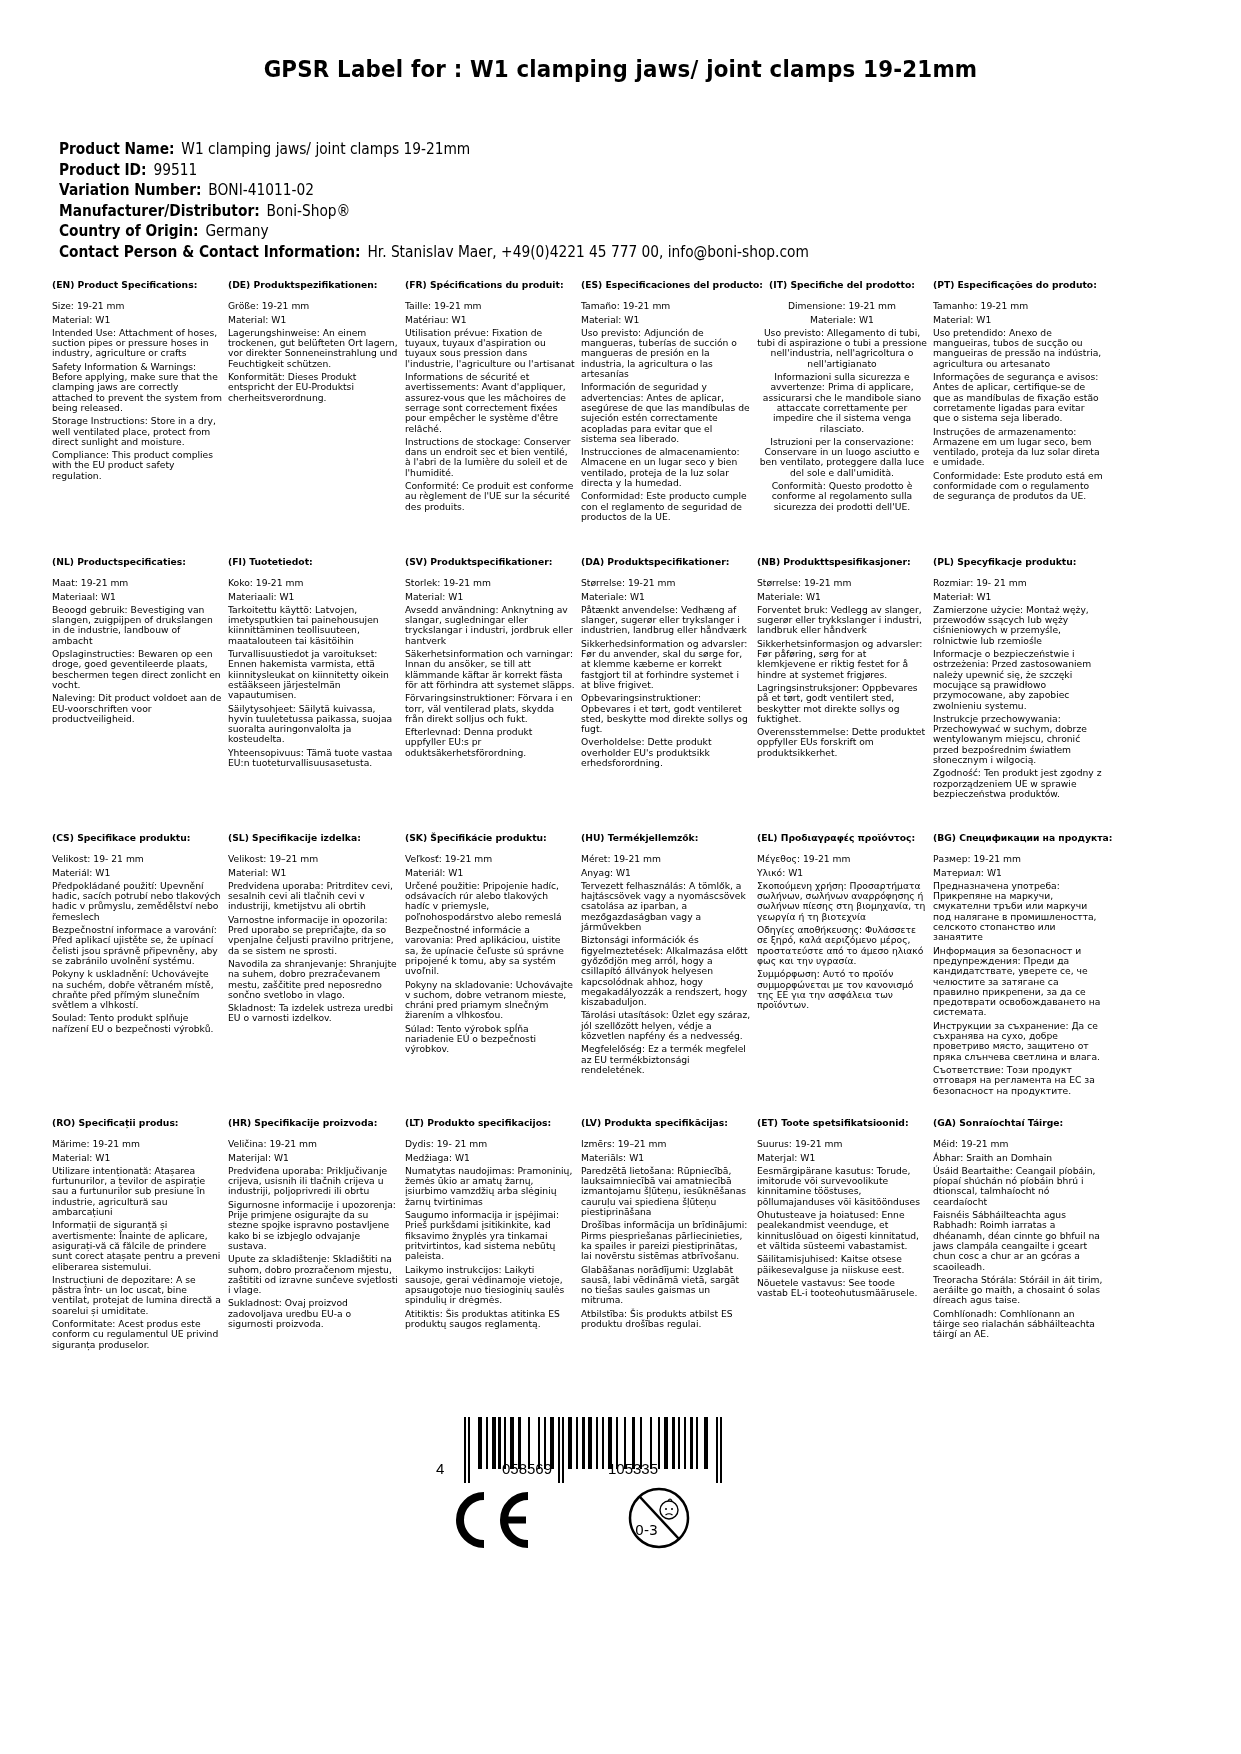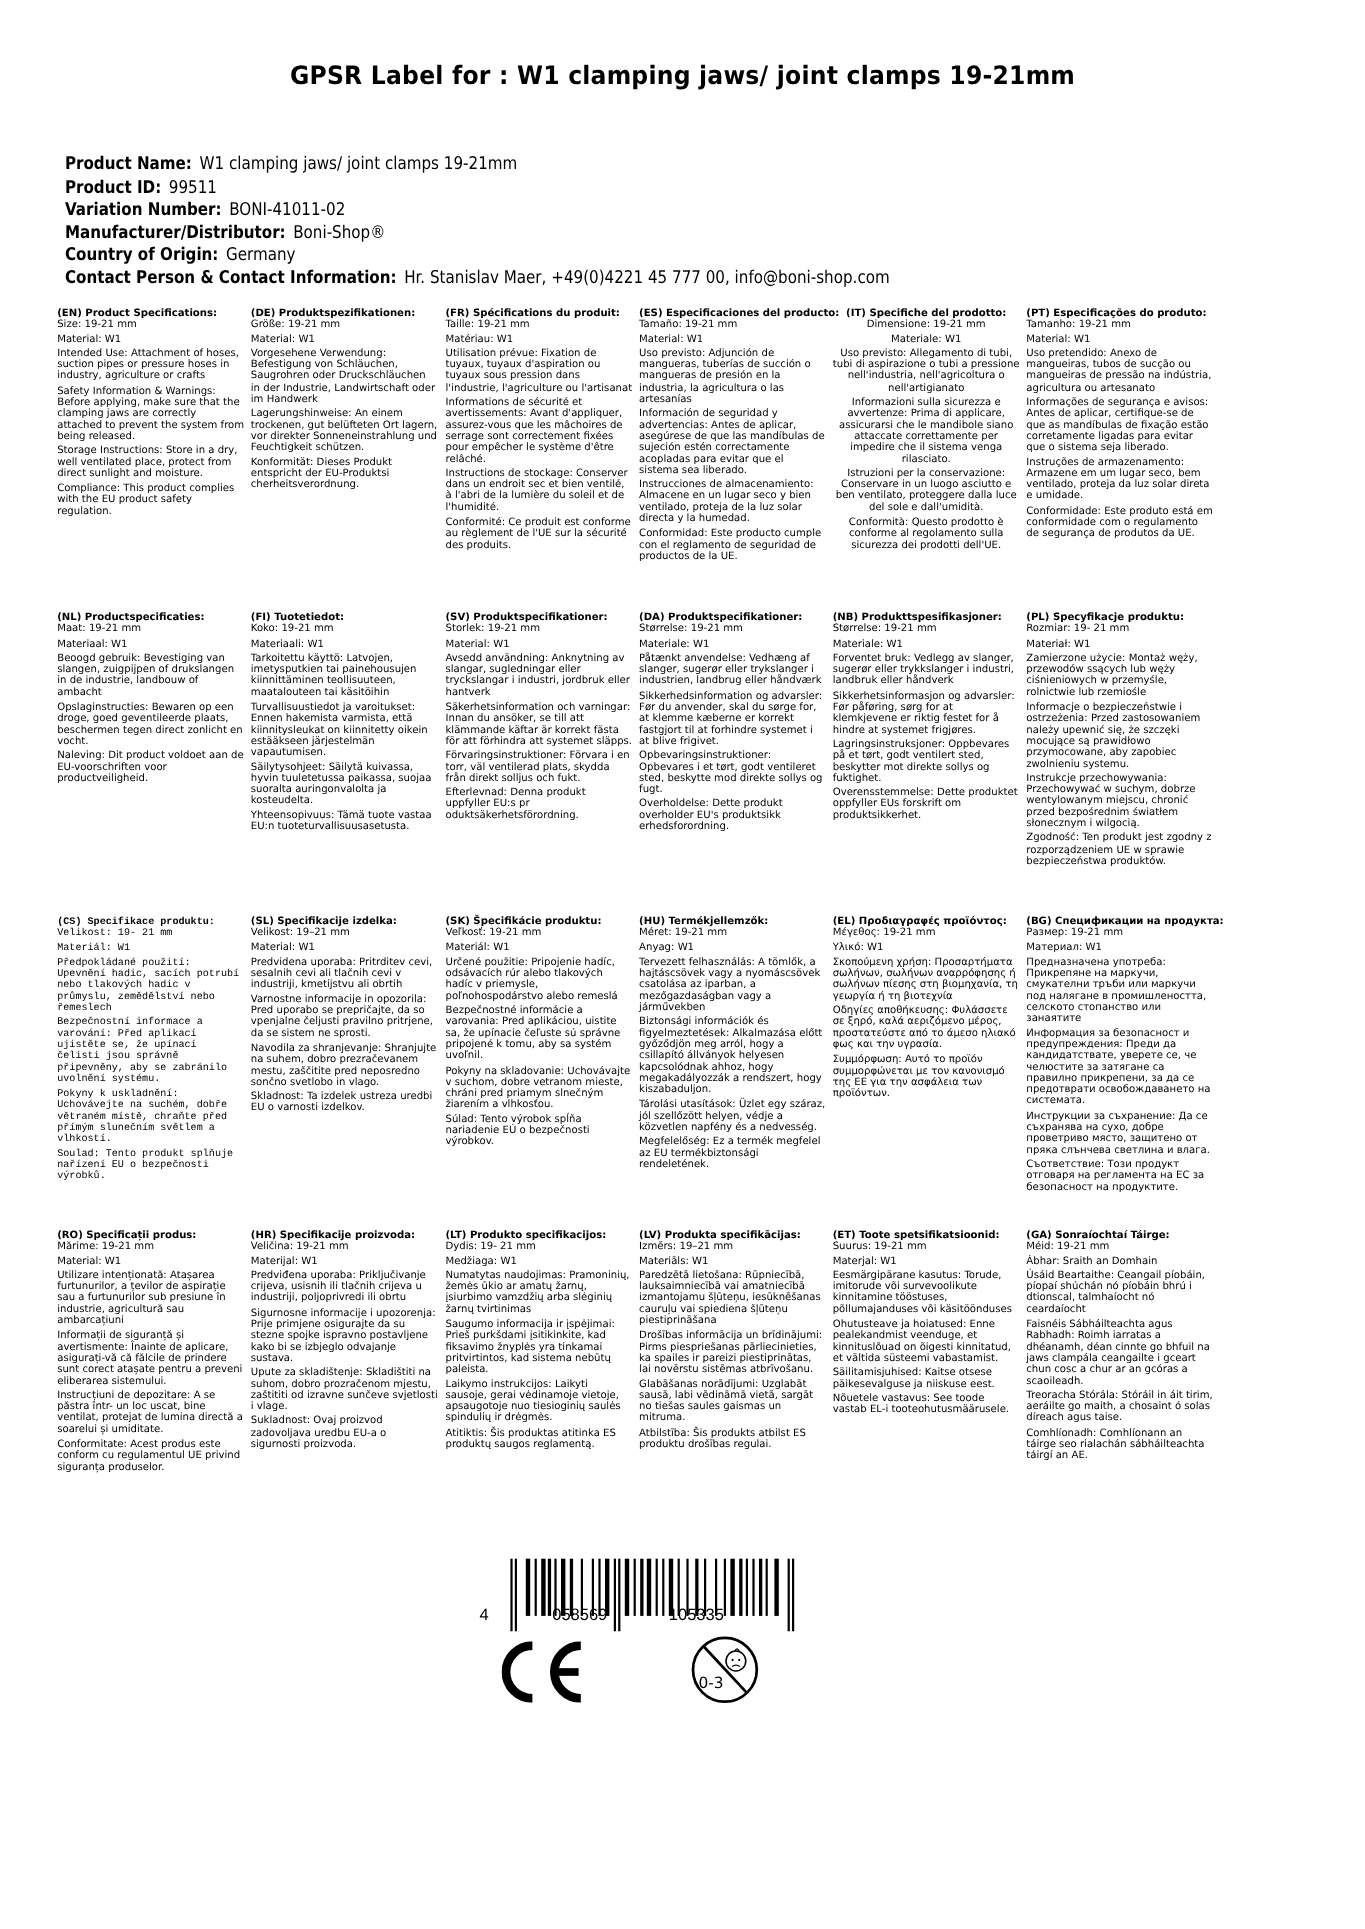--- a/index.html
+++ b/index.html
@@ -4,21 +4,21 @@
 <style>
   html, body { margin:0; padding:0; background:#ffffff; }
   body { width:1241px; height:1754px; position:relative; overflow:hidden; color:#000; font-family:"DejaVu Sans", sans-serif; }
   .title { position:absolute; top:56px; left:0; width:1241px; text-align:center; font-family:"DejaVu Sans", sans-serif; font-weight:bold; font-size:23px; letter-spacing:0.2px; transform:scaleX(0.93); transform-origin:center; }
   .info { position:absolute; top:139px; left:59px; font-family:"DejaVu Sans", sans-serif; font-size:16px; line-height:20.5px; transform:scaleX(0.86); transform-origin:left; white-space:nowrap; }
   .info .row { display:block; }
   .info .lbl { font-weight:bold; margin-right:8px; }
   .col { position:absolute; width:170px; font-family:"DejaVu Sans", sans-serif; font-size:9.2px; line-height:10.3px; }
   .col .hd { font-weight:bold; white-space:nowrap; }
   .col .p { margin:0 0 3px 0; }
-  .col .p.first { margin-top:0; }
+  .col .p.first { margin-top:11px; }
   .barcode { position:absolute; left:440px; top:1413px; width:320px; height:70px; }
   .bc-digit { position:absolute; font-family:"Liberation Sans", sans-serif; font-size:15px; }
   .ce { position:absolute; left:456px; top:1492px; width:80px; height:56px; }
   .child { position:absolute; left:627px; top:1486px; width:64px; height:64px; }
 </style>
 </head>
 <body>
 
 <div class="title">GPSR Label for : W1 clamping jaws/ joint clamps 19-21mm</div>
 
@@ -38,21 +38,20 @@
       <div class="p">Material: W1</div>
       <div class="p">Intended Use: Attachment of hoses, suction pipes or pressure hoses in industry, agriculture or crafts</div>
       <div class="p">Safety Information &amp; Warnings: Before applying, make sure that the clamping jaws are correctly attached to prevent the system from being released.</div>
       <div class="p">Storage Instructions: Store in a dry, well ventilated place, protect from direct sunlight and moisture.</div>
       <div class="p">Compliance: This product complies with the EU product safety regulation.</div>
     </div>
     <div class="col" style="left: 228px; top: 280px;">
       <div class="hd">(DE) Produktspezifikationen:</div>
       <div class="p first">Größe: 19-21 mm</div>
       <div class="p">Material: W1</div>
-      <div class="p">Vorgesehene Verwendung: Befestigung von Schläuchen, Saugrohren oder Druckschläuchen in der Industrie, Landwirtschaft oder im Handwerk</div>
       <div class="p">Lagerungshinweise: An einem trockenen, gut belüfteten Ort lagern, vor direkter Sonneneinstrahlung und Feuchtigkeit schützen.</div>
       <div class="p">Konformität: Dieses Produkt entspricht der EU-Produktsi cherheitsverordnung.</div>
     </div>
     <div class="col" style="left: 405px; top: 280px;">
       <div class="hd">(FR) Spécifications du produit:</div>
       <div class="p first">Taille: 19-21 mm</div>
       <div class="p">Matériau: W1</div>
       <div class="p">Utilisation prévue: Fixation de tuyaux, tuyaux d'aspiration ou tuyaux sous pression dans l'industrie, l'agriculture ou l'artisanat</div>
       <div class="p">Informations de sécurité et avertissements: Avant d'appliquer, assurez-vous que les mâchoires de serrage sont correctement fixées pour empêcher le système d'être relâché.</div>
       <div class="p">Instructions de stockage: Conserver dans un endroit sec et bien ventilé, à l'abri de la lumière du soleil et de l'humidité.</div>
@@ -131,21 +130,21 @@
     </div>
     <div class="col" style="left: 933px; top: 557px;">
       <div class="hd">(PL) Specyfikacje produktu:</div>
       <div class="p first">Rozmiar: 19- 21 mm</div>
       <div class="p">Materiał: W1</div>
       <div class="p">Zamierzone użycie: Montaż węży, przewodów ssących lub węży ciśnieniowych w przemyśle, rolnictwie lub rzemiośle</div>
       <div class="p">Informacje o bezpieczeństwie i ostrzeżenia: Przed zastosowaniem należy upewnić się, że szczęki mocujące są prawidłowo przymocowane, aby zapobiec zwolnieniu systemu.</div>
       <div class="p">Instrukcje przechowywania: Przechowywać w suchym, dobrze wentylowanym miejscu, chronić przed bezpośrednim światłem słonecznym i wilgocią.</div>
       <div class="p">Zgodność: Ten produkt jest zgodny z rozporządzeniem UE w sprawie bezpieczeństwa produktów.</div>
     </div>
-    <div class="col" style="left: 52px; top: 833px; font-family: Liberation Mono, monospace;">
+    <div class="col" style="left: 52px; top: 833px;">
       <div class="hd">(CS) Specifikace produktu:</div>
       <div class="p first">Velikost: 19- 21 mm</div>
       <div class="p">Materiál: W1</div>
       <div class="p">Předpokládané použití: Upevnění hadic, sacích potrubí nebo tlakových hadic v průmyslu, zemědělství nebo řemeslech</div>
       <div class="p">Bezpečnostní informace a varování: Před aplikací ujistěte se, že upínací čelisti jsou správně připevněny, aby se zabránilo uvolnění systému.</div>
       <div class="p">Pokyny k uskladnění: Uchovávejte na suchém, dobře větraném místě, chraňte před přímým slunečním světlem a vlhkostí.</div>
       <div class="p">Soulad: Tento produkt splňuje nařízení EU o bezpečnosti výrobků.</div>
     </div>
     <div class="col" style="left: 228px; top: 833px;">
       <div class="hd">(SL) Specifikacije izdelka:</div>

